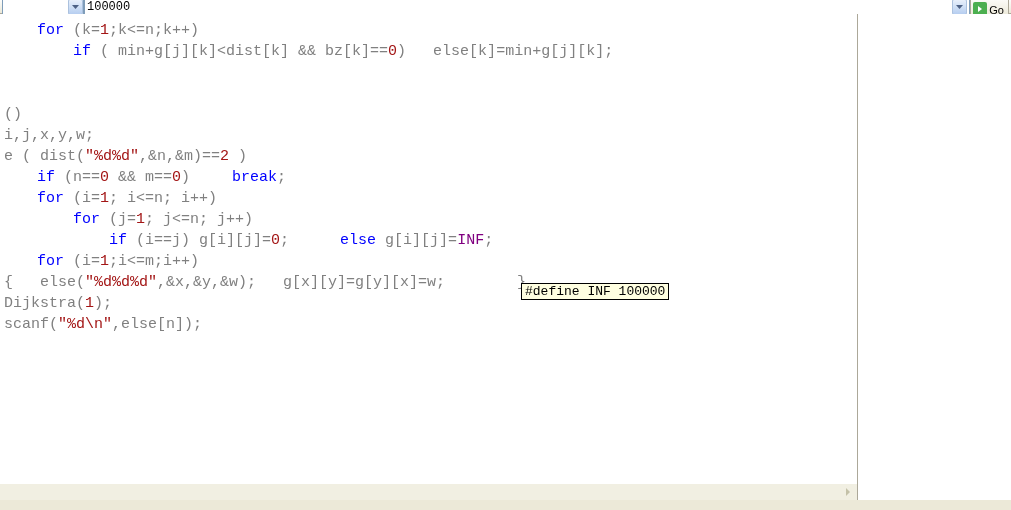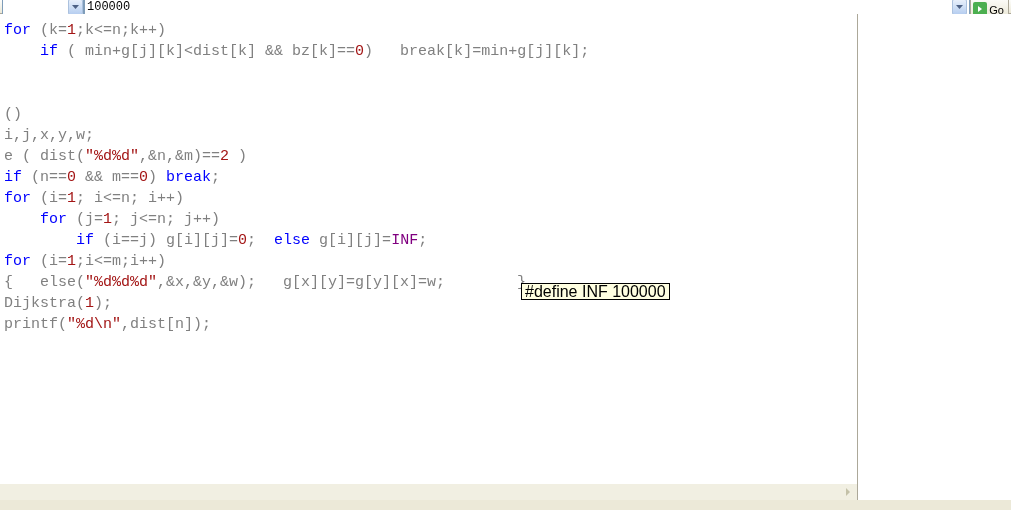--- a/index.html
+++ b/index.html
@@ -88,30 +88,30 @@
     font-size: 15px;
     line-height: 21px;
     color: #808080;
     position: relative;
     overflow: hidden;
   }
   .right-panel {
     width: 153px;
     background: #fff;
   }
-  .kw { color: #0000ff; }
+  .kw { color: #0000ff; margin-left: 33px; }
   .num { color: #a31515; }
   .str { color: #a31515; }
   .def { color: #800080; text-align: right; }
   .tooltip {
     position: absolute;
     background: #ffffe1;
     border: 1px solid #000;
-    font-family: Liberation Sans, sans-serif;
-    font-size: 16px;
+    font-family: Liberation Mono, monospace;
+    font-size: 13px;
     padding: 1px 3px;
     color: #000;
     line-height: 13px;
   }
   .bottom-scroll {
     position: absolute;
     bottom: 0;
     left: 0;
     right: 0;
     height: 16px;
@@ -155,34 +155,34 @@
       <svg width="8" height="8">
           <path d="M2 1 L6 4 L2 7 Z" fill="#fff"></path>
         </svg>
     </div>
     <span>Go</span>
   </div>
 </div>
 
 <div class="content-wrap">
   <div class="code-area"><span class="kw">for</span><span> (k=</span><span class="num">1</span><span>;k&lt;=n;k++)</span>
-<span>    </span><span class="kw">if</span><span> ( min+g[j][k]&lt;dist[k] &amp;&amp; bz[k]==</span><span class="num">0</span><span>)   break[k]=min+g[j][k];</span>
+<span>    </span><span class="kw">if</span><span> ( min+g[j][k]&lt;dist[k] &amp;&amp; bz[k]==</span><span class="num">0</span><span>)   else[k]=min+g[j][k];</span>
 <span></span>
 <span></span>
 <span>()</span>
 <span>i,j,x,y,w;</span>
 <span>e ( dist(</span><span class="str">"%d%d"</span><span>,&amp;n,&amp;m)==</span><span class="num">2</span><span> )</span>
 <span class="kw">if</span><span> (n==</span><span class="num">0</span><span> &amp;&amp; m==</span><span class="num">0</span><span>) </span><span class="kw">break</span><span>;</span>
 <span class="kw">for</span><span> (i=</span><span class="num">1</span><span>; i&lt;=n; i++)</span>
 <span>    </span><span class="kw">for</span><span> (j=</span><span class="num">1</span><span>; j&lt;=n; j++)</span>
 <span>        </span><span class="kw">if</span><span> (i==j) g[i][j]=</span><span class="num">0</span><span>;  </span><span class="kw">else</span><span> g[i][j]=</span><span class="def">INF</span><span>;</span>
 <span class="kw">for</span><span> (i=</span><span class="num">1</span><span>;i&lt;=m;i++)</span>
 <span>{   else(</span><span class="str">"%d%d%d"</span><span>,&amp;x,&amp;y,&amp;w);   g[x][y]=g[y][x]=w;        }</span>
 <span>Dijkstra(</span><span class="num">1</span><span>);</span>
-<span>printf(</span><span class="str">"%d\n"</span><span>,dist[n]);</span>
+<span>scanf(</span><span class="str">"%d\n"</span><span>,else[n]);</span>
 <div class="tooltip" id="tt" style="left: 521px; top: 269px;"><span>#define INF 100000</span></div>
 <div class="bottom-scroll">
   <div class="scroll-arrow">
     <svg width="6" height="8">
             <path d="M1 0 L5 4 L1 8 Z" fill="#c4c1a8"></path>
           </svg>
   </div>
 </div>
 </div>
   <div class="right-panel"></div>

